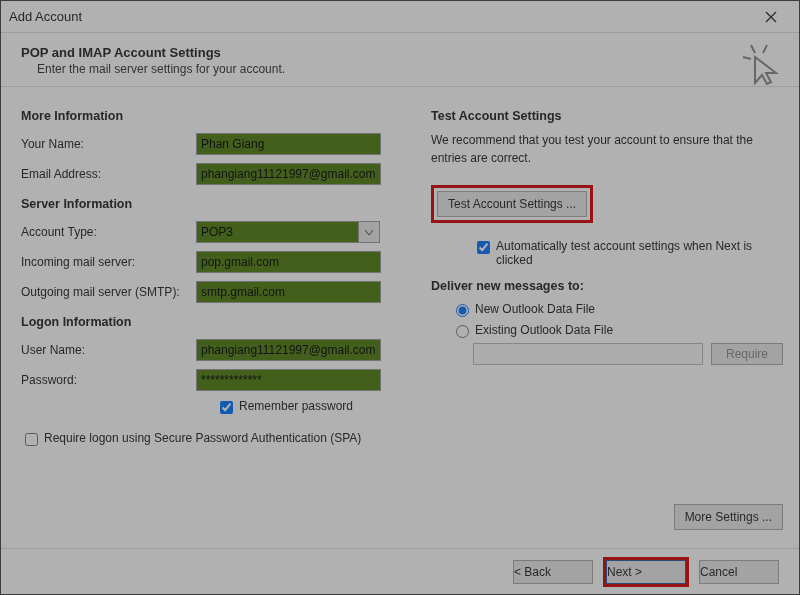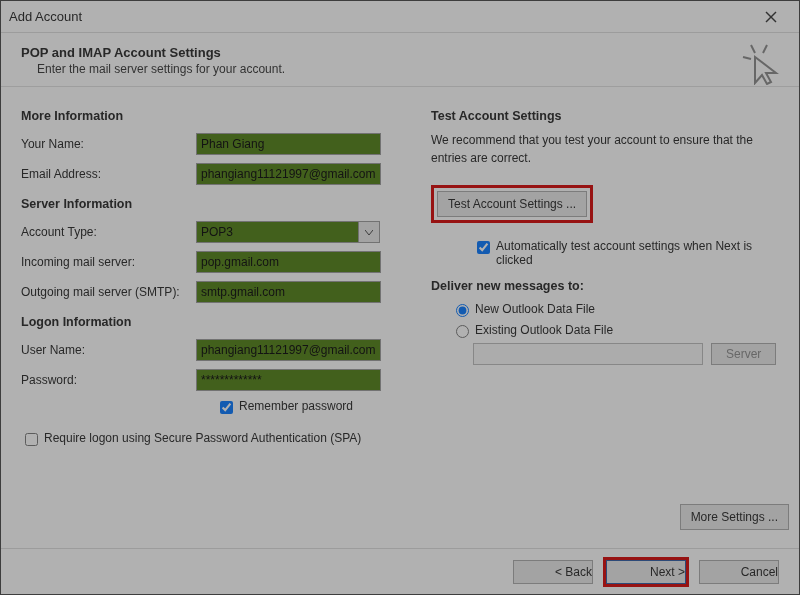--- a/index.html
+++ b/index.html
@@ -89,30 +89,30 @@
   .existing-path {
     margin: 4px 0 0 42px;
     display: flex; align-items: center;
   }
   .existing-path input {
     width: 230px; height: 22px;
     border: 1px solid #bbb;
     background: #f7f7f7;
   }
   .existing-path .btn { margin-left: 8px; color: #888; padding: 3px 14px; }
-  .more-settings { position: absolute; right: 10px; bottom: 64px; }
+  .more-settings { position: absolute; right: 16px; bottom: 64px; }
   .footer {
     position: absolute; bottom: 0; left: 0; right: 0;
     border-top: 1px solid #ddd;
     height: 46px;
     display: flex; align-items: center; justify-content: flex-end;
     padding-right: 20px;
     gap: 10px;
   }
-  .footer .btn { width: 80px; text-align: right; padding: 4px 0; }
+  .footer .btn { width: 80px; text-align: left; padding: 4px 0; }
   .next-wrap { border: 3px solid #d60000; display: inline-block; }
   .next-wrap .btn { border-color: #2a5aa3; }
 </style>
 </head>
 <body>
 
 <div class="window">
 
   <div class="titlebar">
     <span class="titlebar-title">Add Account</span>
@@ -199,21 +199,21 @@
       <div class="radio-row">
         <input type="radio" name="deliver" checked="" style="">
         <span>New Outlook Data File</span>
       </div>
       <div class="radio-row">
         <input type="radio" name="deliver" style="">
         <span>Existing Outlook Data File</span>
       </div>
       <div class="existing-path">
         <input type="text" disabled="" style="">
-        <span class="btn">Server</span>
+        <span class="btn">Require</span>
       </div>
     </div>
   </div>
 
   <div class="more-settings">
     <span class="btn" style="padding:5px 10px">More Settings ...</span>
   </div>
 
   <div class="footer">
     <span class="btn">&lt; Back</span>

